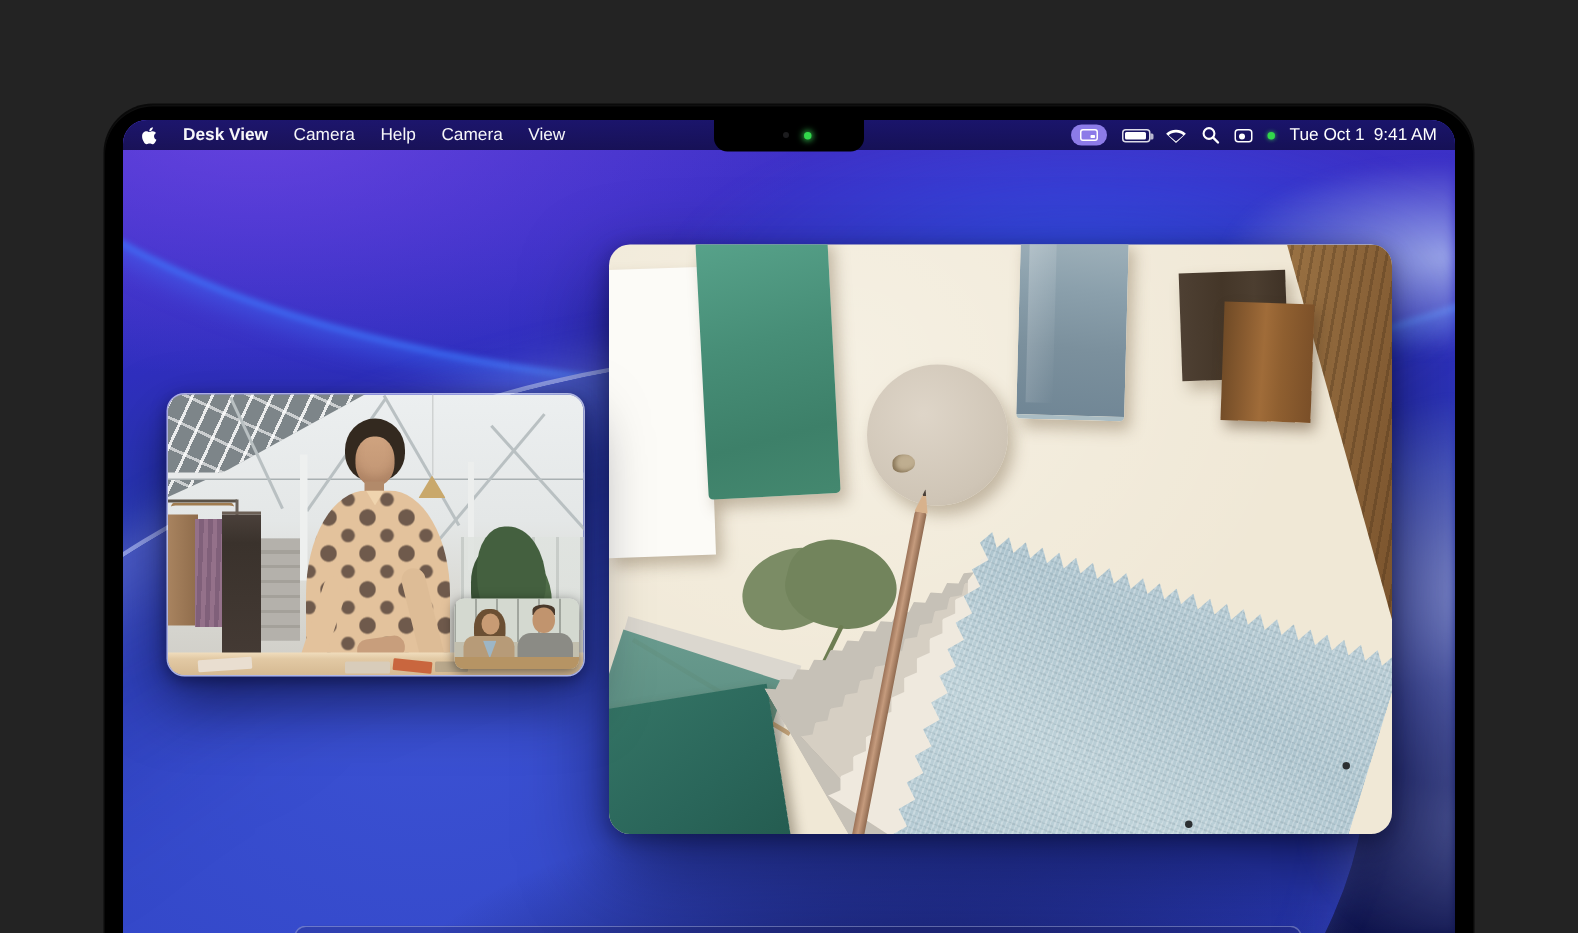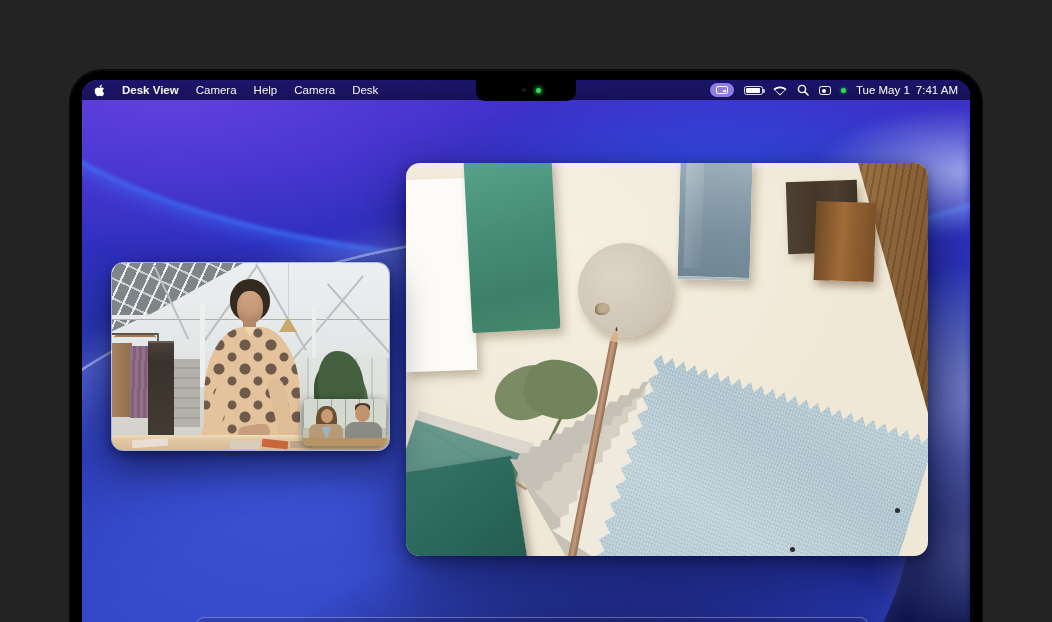--- a/index.html
+++ b/index.html
@@ -233,21 +233,21 @@
         <div id="menus-left">
           <span id="apple-logo">
               <svg viewBox="0 0 384 512">
                 <path d="M318.7 268.7c-.2-36.7 16.4-64.4 50-84.8-18.8-26.9-47.2-41.7-84.7-44.6-35.5-2.7-74.3 20.7-88.5 20.7-15 0-49.4-19.7-76.4-19.7C63.3 141.2 4 184.8 4 273.5q0 39.3 14.4 81.2c12.8 36.7 59 126.7 107.2 125.2 25.2-.6 43-17.9 75.8-17.9 31.8 0 48.3 17.9 76.4 17.9 48.6-.7 90.4-82.5 102.6-119.3-65.2-30.7-61.7-90-61.7-91.9zm-56.6-164.2c27.3-32.4 24.8-61.9 24-72.5-24.1 1.4-52 16.4-67.9 34.9-17.5 19.8-27.8 44.3-25.6 71.9 26.1 2 49.9-11.4 69.5-34.3z"></path>
               </svg>
             </span>
           <span class="menu-item app">Desk View</span>
           <span class="menu-item">Camera</span>
           <span class="menu-item">Help</span>
           <span class="menu-item">Camera</span>
-          <span class="menu-item">Desk</span>
+          <span class="menu-item">View</span>
         </div>
         <div id="menus-right">
           <span id="cam-pill">
               <span class="scr">
                 <i></i>
               </span>
             </span>
           <span class="batt">
               <i></i>
               <u></u>
@@ -262,22 +262,22 @@
               <svg width="12" height="12" viewBox="0 0 12 12">
                 <circle cx="5" cy="5" r="3.6" fill="none" stroke="#fff" stroke-width="1.4"></circle>
                 <line x1="7.8" y1="7.8" x2="11" y2="11" stroke="#fff" stroke-width="1.6" stroke-linecap="round"></line>
               </svg>
             </span>
           <span class="ccbox">
               <i></i>
             </span>
           <span class="gdot"></span>
           <span id="clock">
-            <span>Tue May 1</span>
-            <span>7:41 AM</span>
+            <span>Tue Oct 1</span>
+            <span>9:41 AM</span>
           </span>
         </div>
       </div>
 
       <div class="abs" id="notch">
         <span class="cam"></span>
         <span class="lit"></span>
       </div>
 
     </div>

